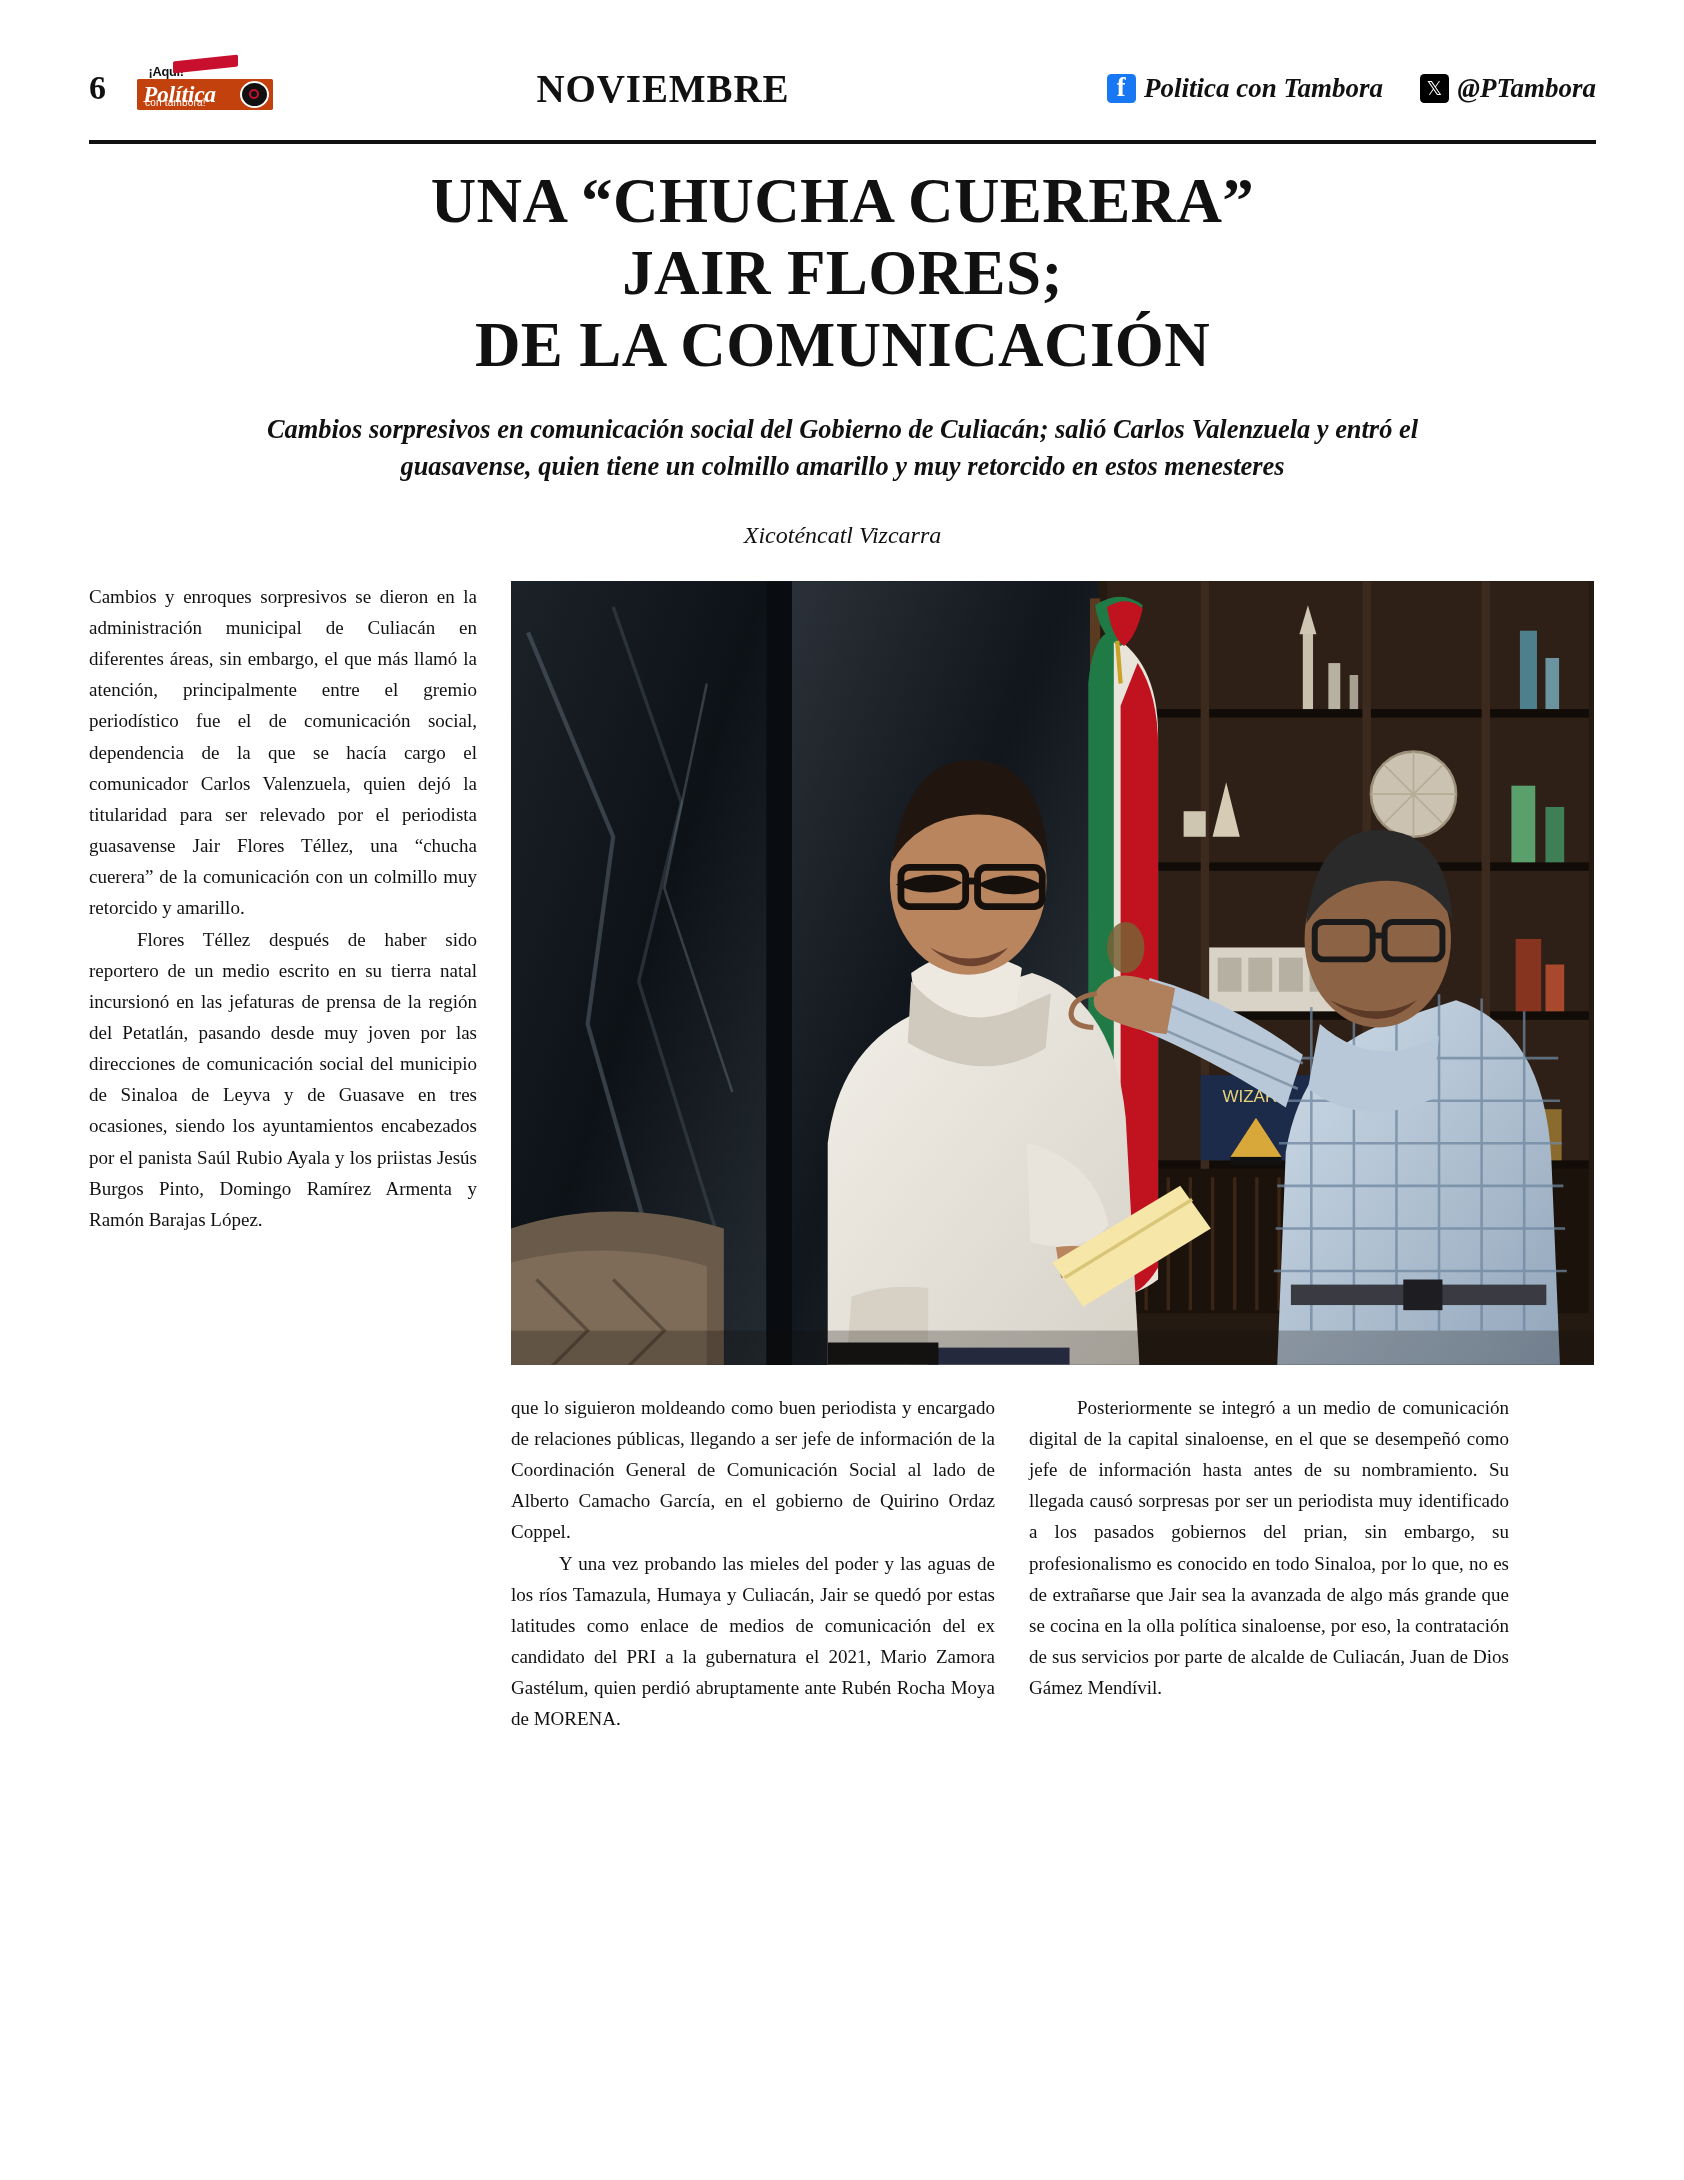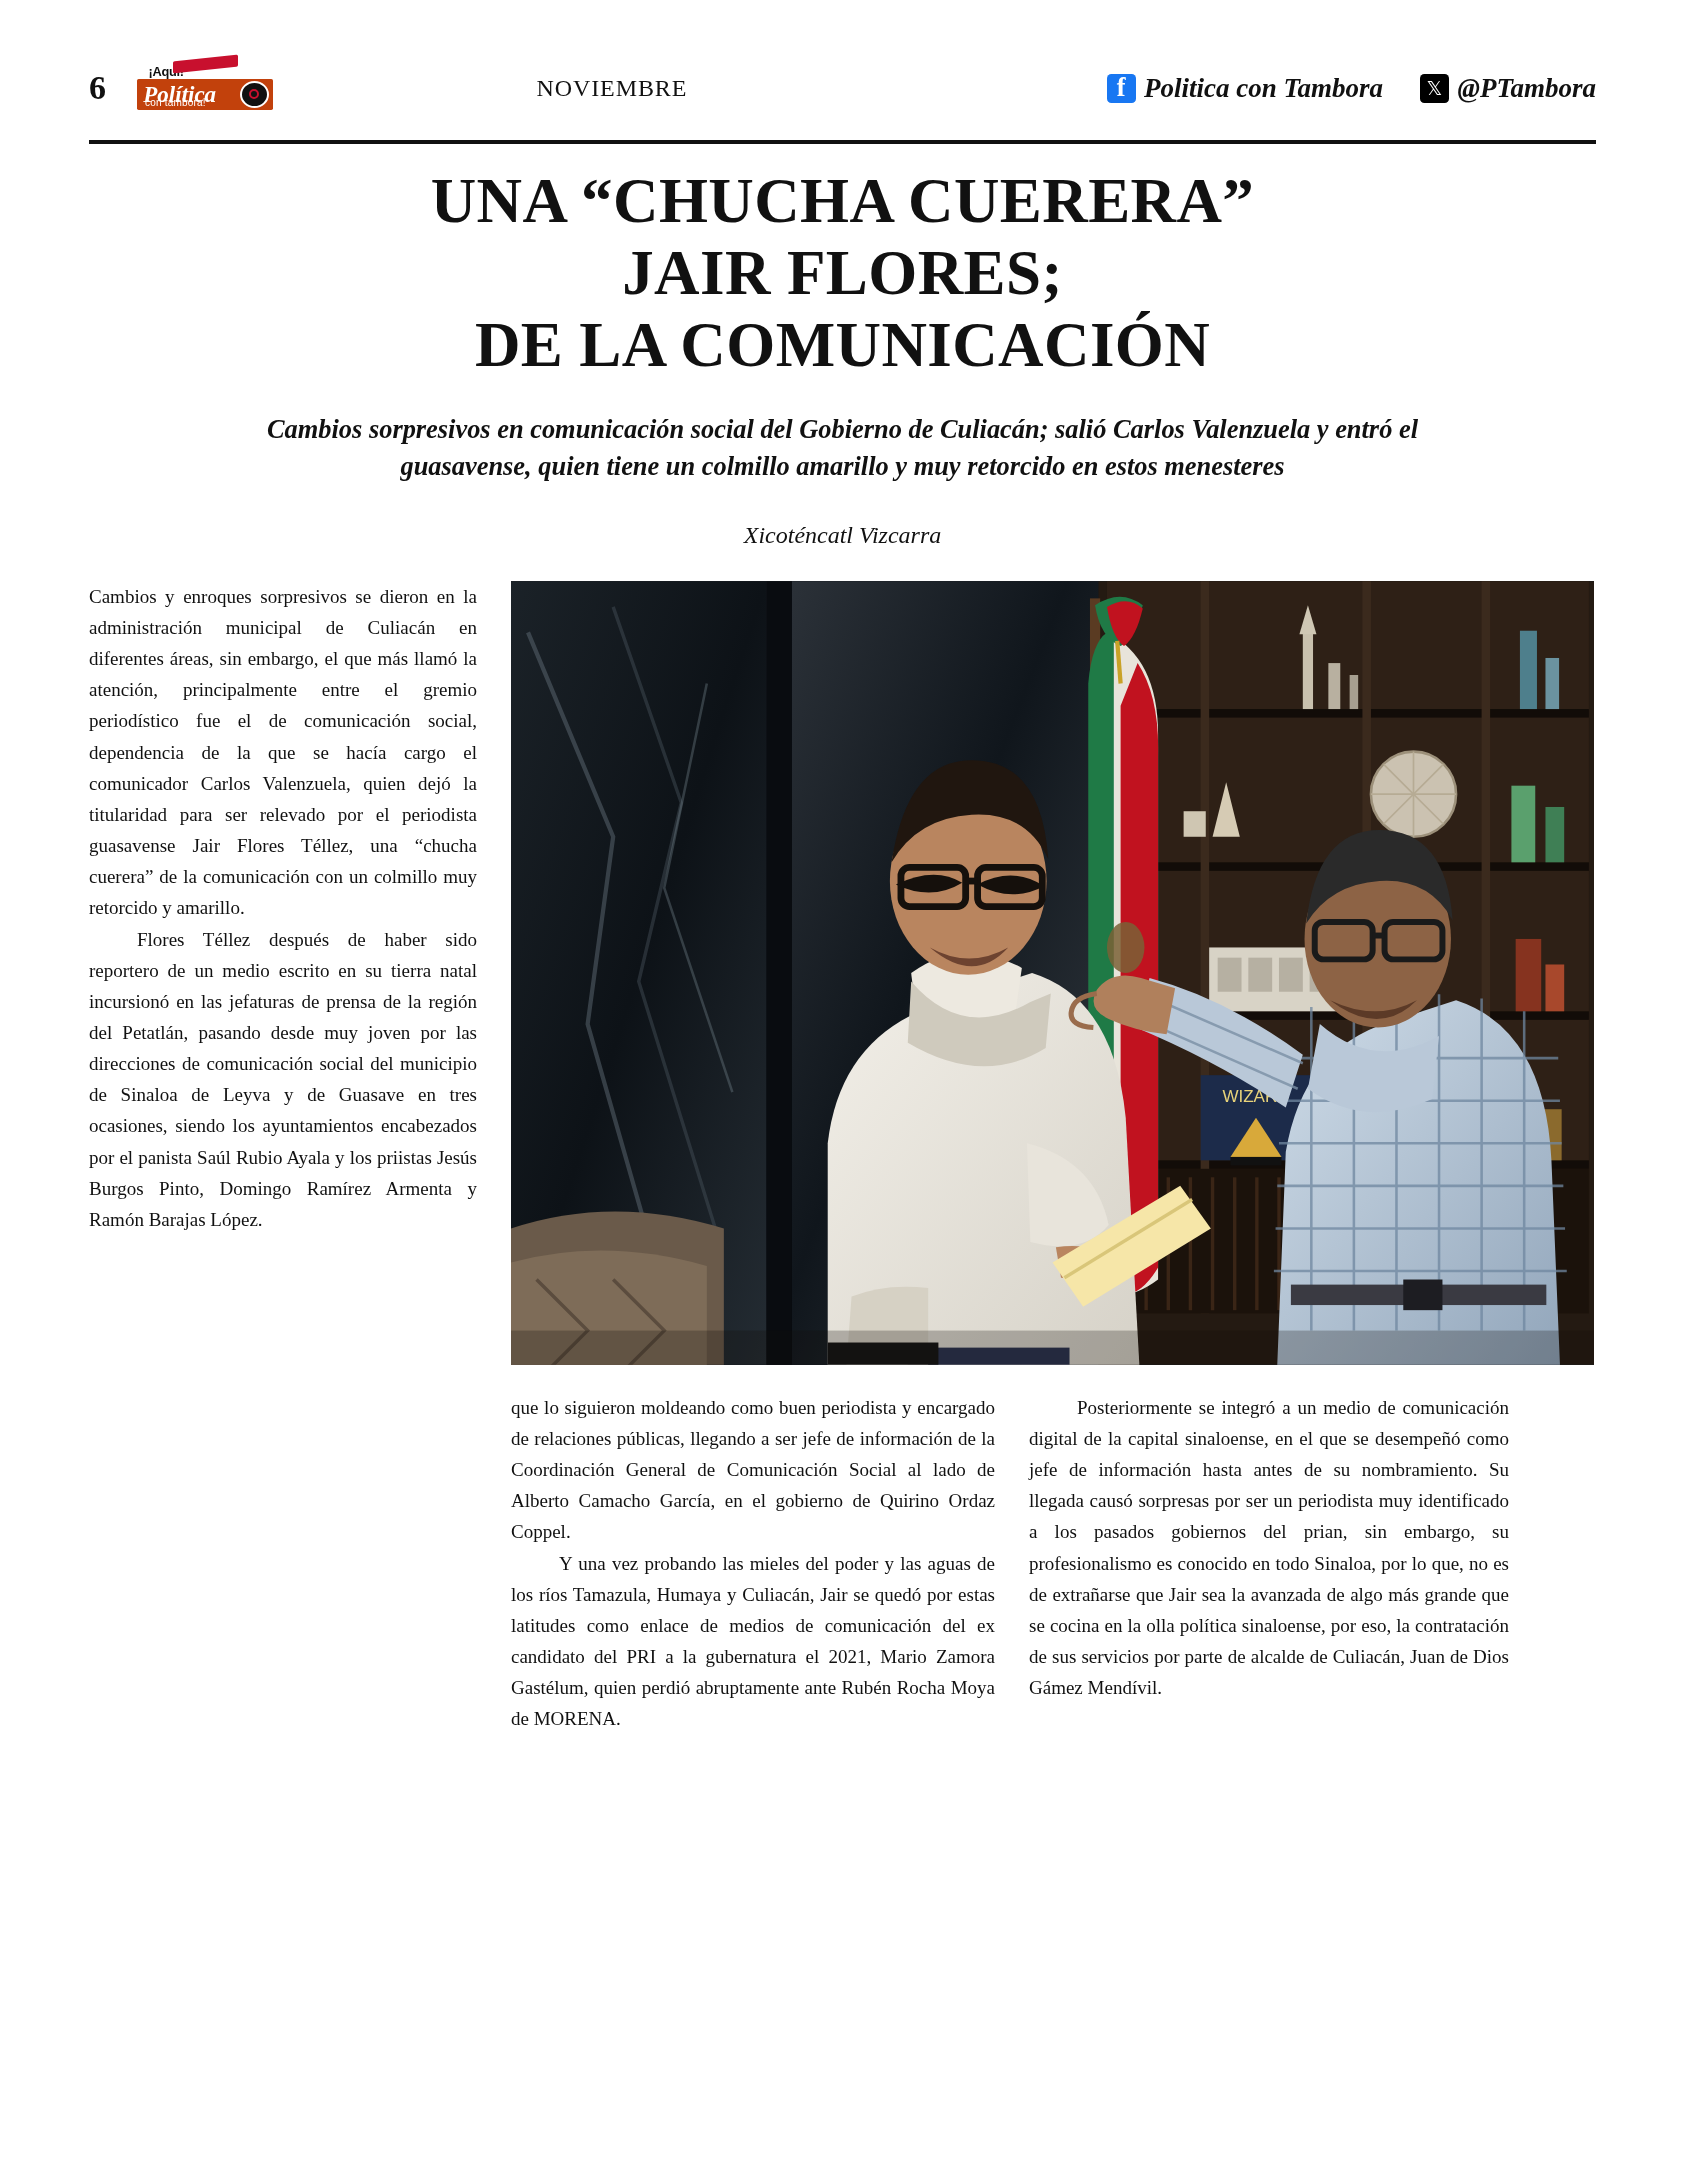--- a/index.html
+++ b/index.html
@@ -110,22 +110,22 @@
     width: 65px;
     height: 12px;
     background: #c8102e;
     transform: skewY(-6deg);
     border-radius: 1.7px;
   }
   .header-month {
     flex: 0 0 auto;
     margin-left: 264px;
     font-family: "Liberation Serif", serif;
-    font-size: 24px;
-    font-weight: normal;
+    font-size: 39px;
+    font-weight: bold;
     letter-spacing: 0.9px;
   }
   .header-social {
     margin-left: auto;
     display: flex;
     align-items: center;
     gap: 37px;
   }
   .social {
     display: flex;

